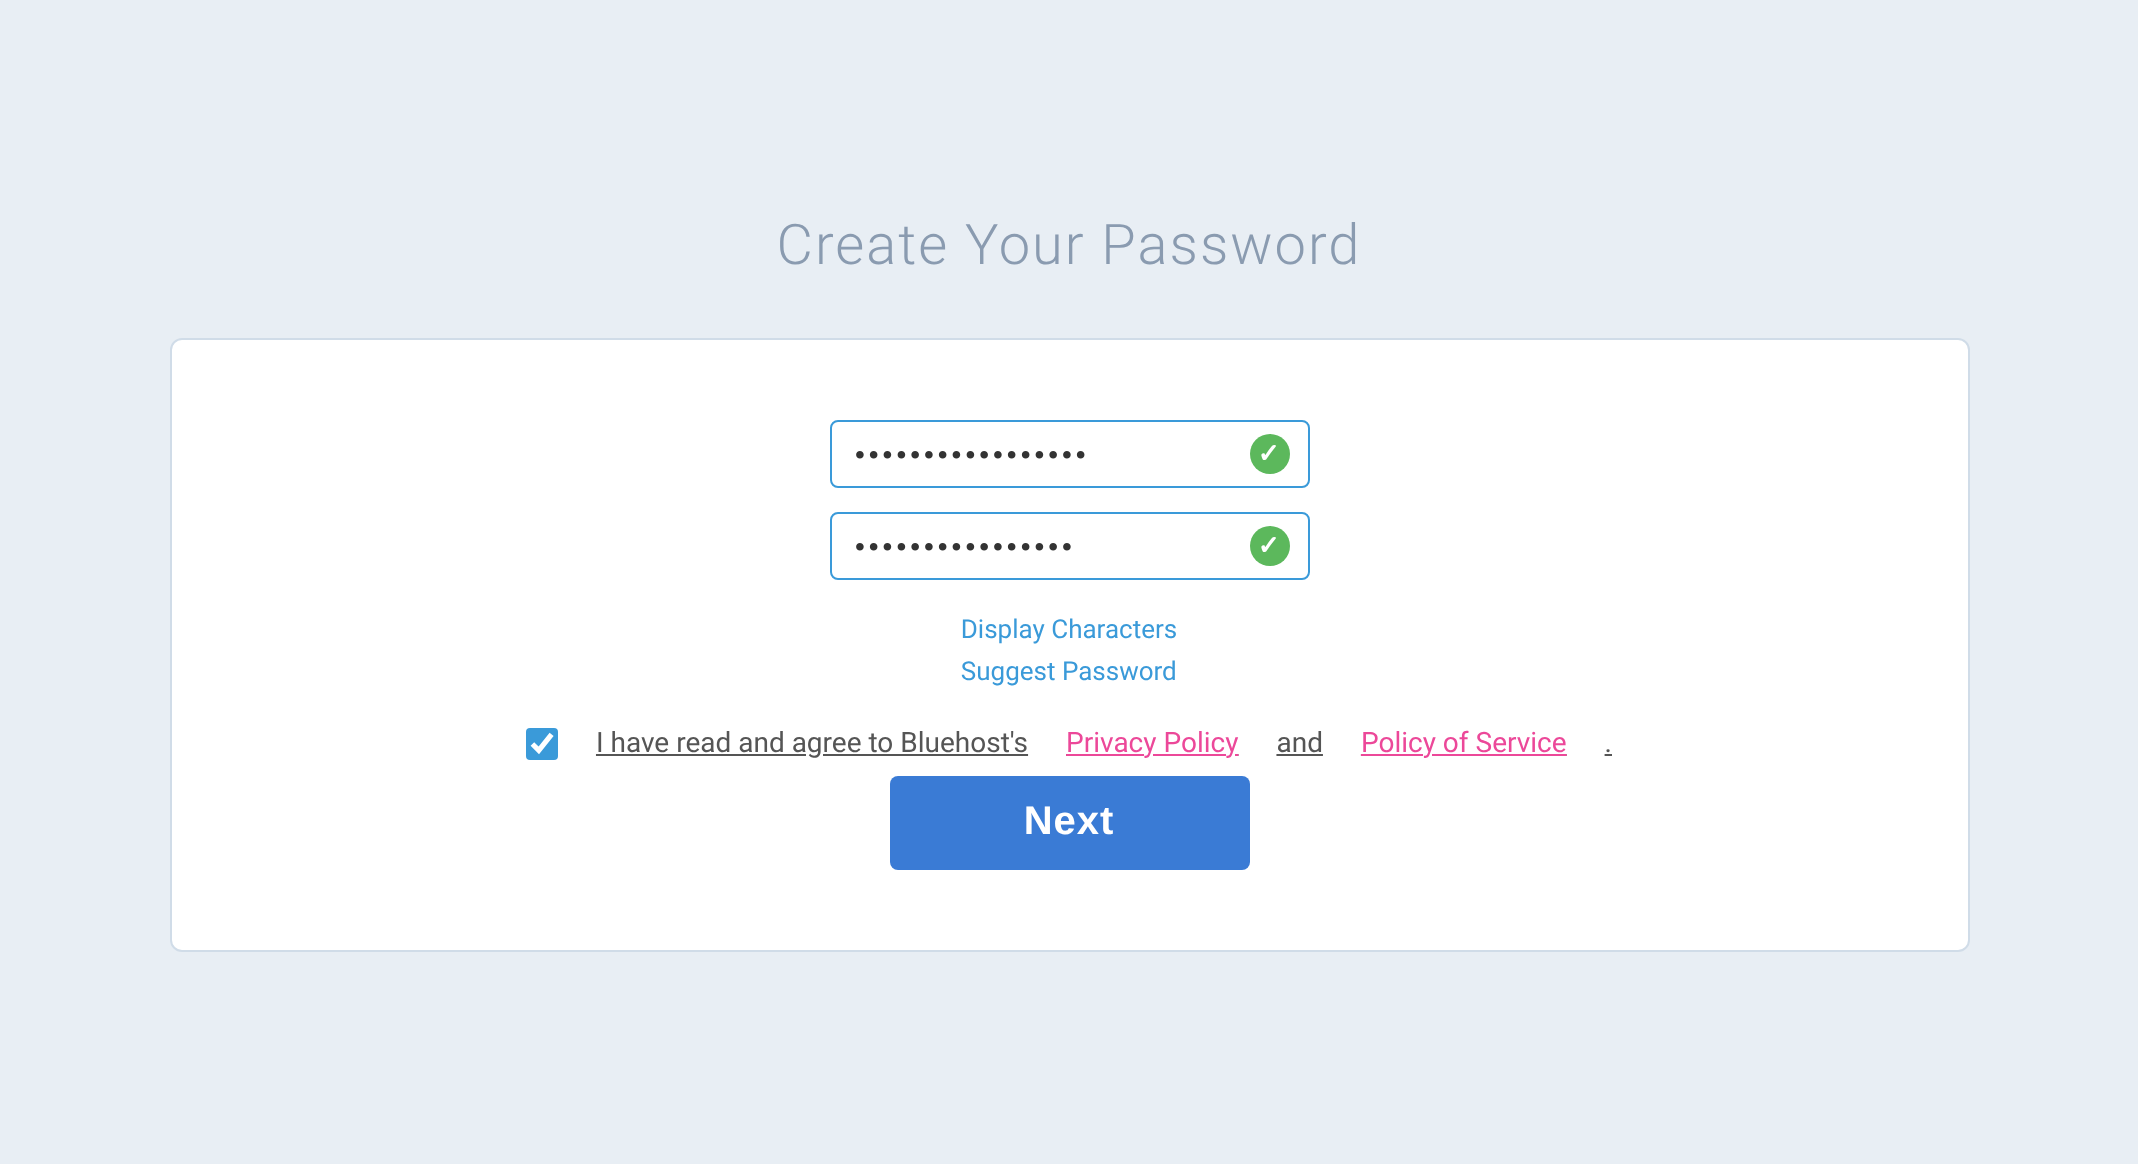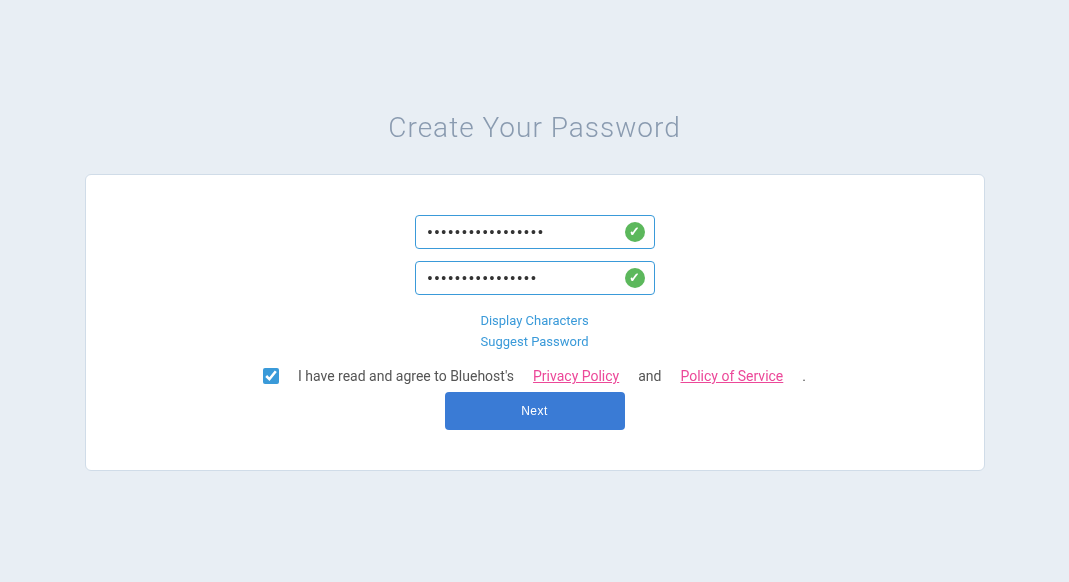--- a/index.html
+++ b/index.html
@@ -73,21 +73,21 @@
       content: '✓';
       color: white;
       font-size: 13px;
       font-weight: bold;
       line-height: 1;
     }
 
     .links-row {
       display: flex;
       flex-direction: column;
-      align-items: flex-end;
+      align-items: flex-start;
       margin-bottom: 16px;
       margin-top: 4px;
     }
 
     .link-text {
       color: #3a9ad9;
       font-size: 13px;
       cursor: pointer;
       text-decoration: none;
       line-height: 1.6;
@@ -101,20 +101,21 @@
       text-align: center;
     }
 
     .agreement-row {
       display: flex;
       align-items: center;
       font-size: 14px;
       color: #555;
       margin-bottom: 8px;
       gap: 19px;
+      text-decoration: underline;
     }
 
     .agreement-checkbox {
       width: 16px;
       height: 16px;
       accent-color: #3a9ad9;
       cursor: pointer;
     }
 
     .agreement-link {
@@ -123,23 +124,23 @@
       cursor: pointer;
     }
 
     .next-button {
       background-color: #3a7bd5;
       color: white;
       border: none;
       border-radius: 4px;
       padding: 12px 0;
       width: 180px;
-      font-size: 12px;
+      font-size: 20px;
       cursor: pointer;
-      font-weight: 400;
+      font-weight: 700;
       letter-spacing: 0.5px;
     }
   </style>
 </head>
 <body>
 
 <h1 class="page-title">Create Your Password</h1>
 
 <div class="card">
 

